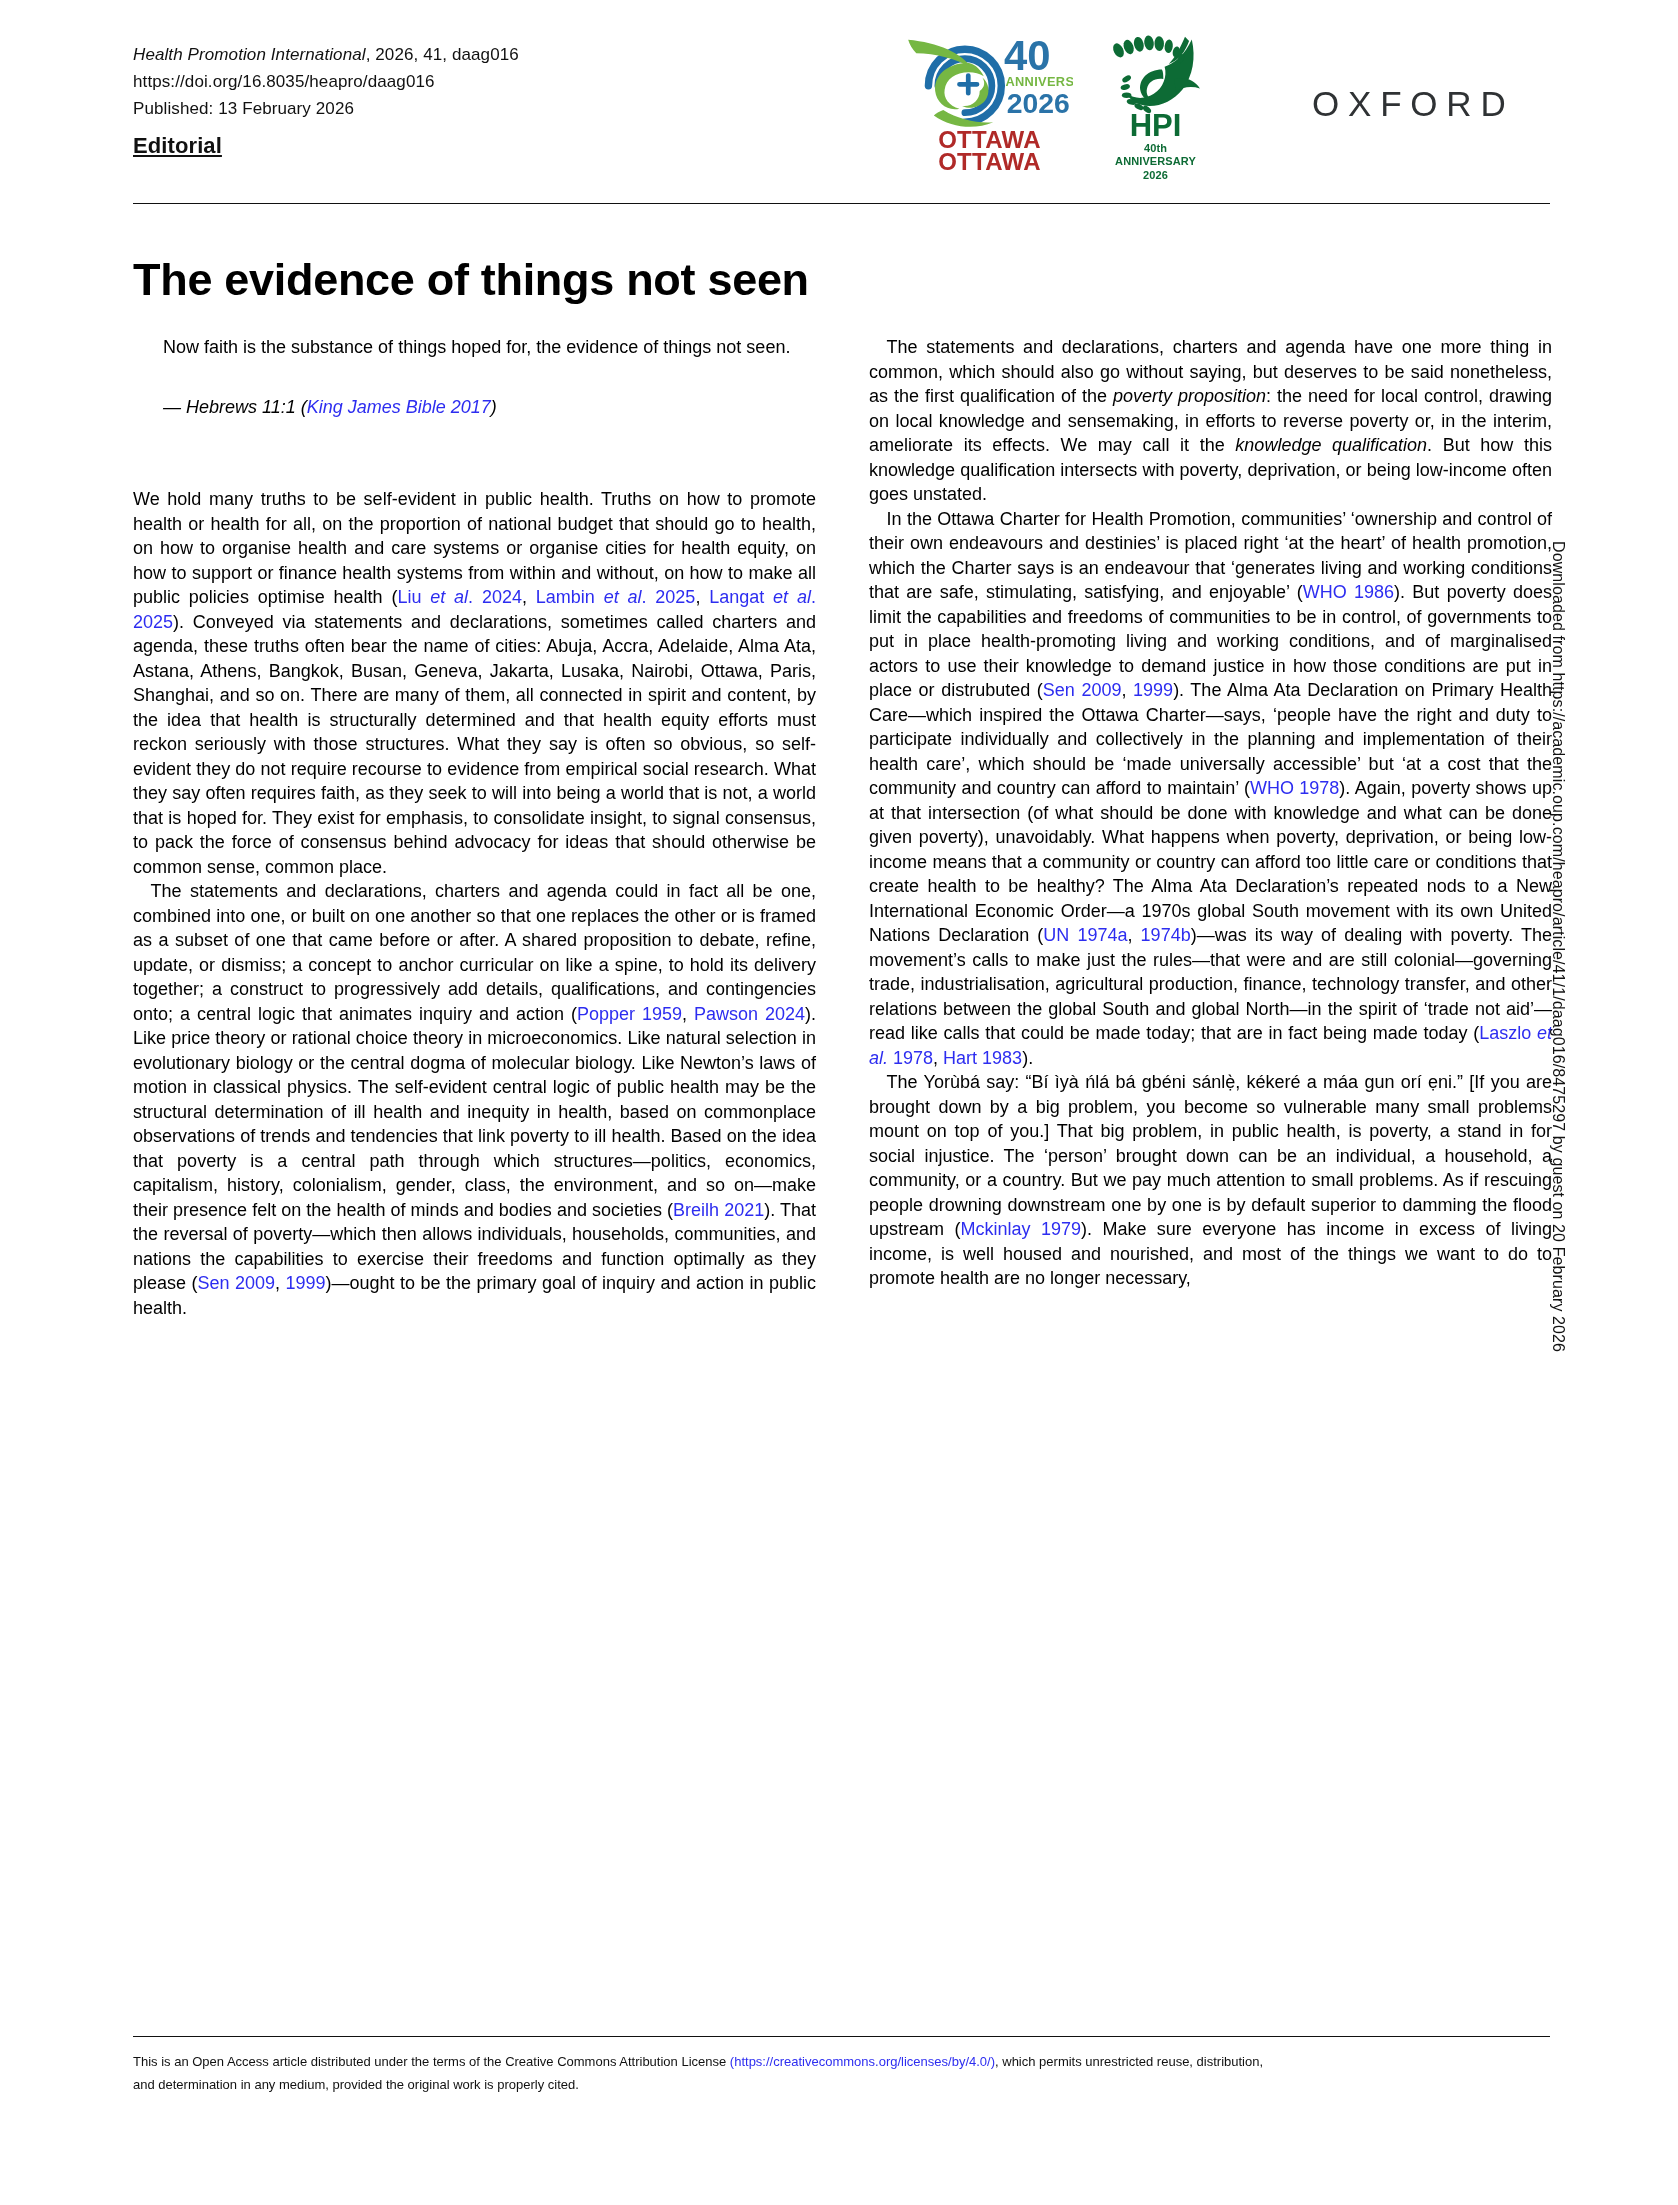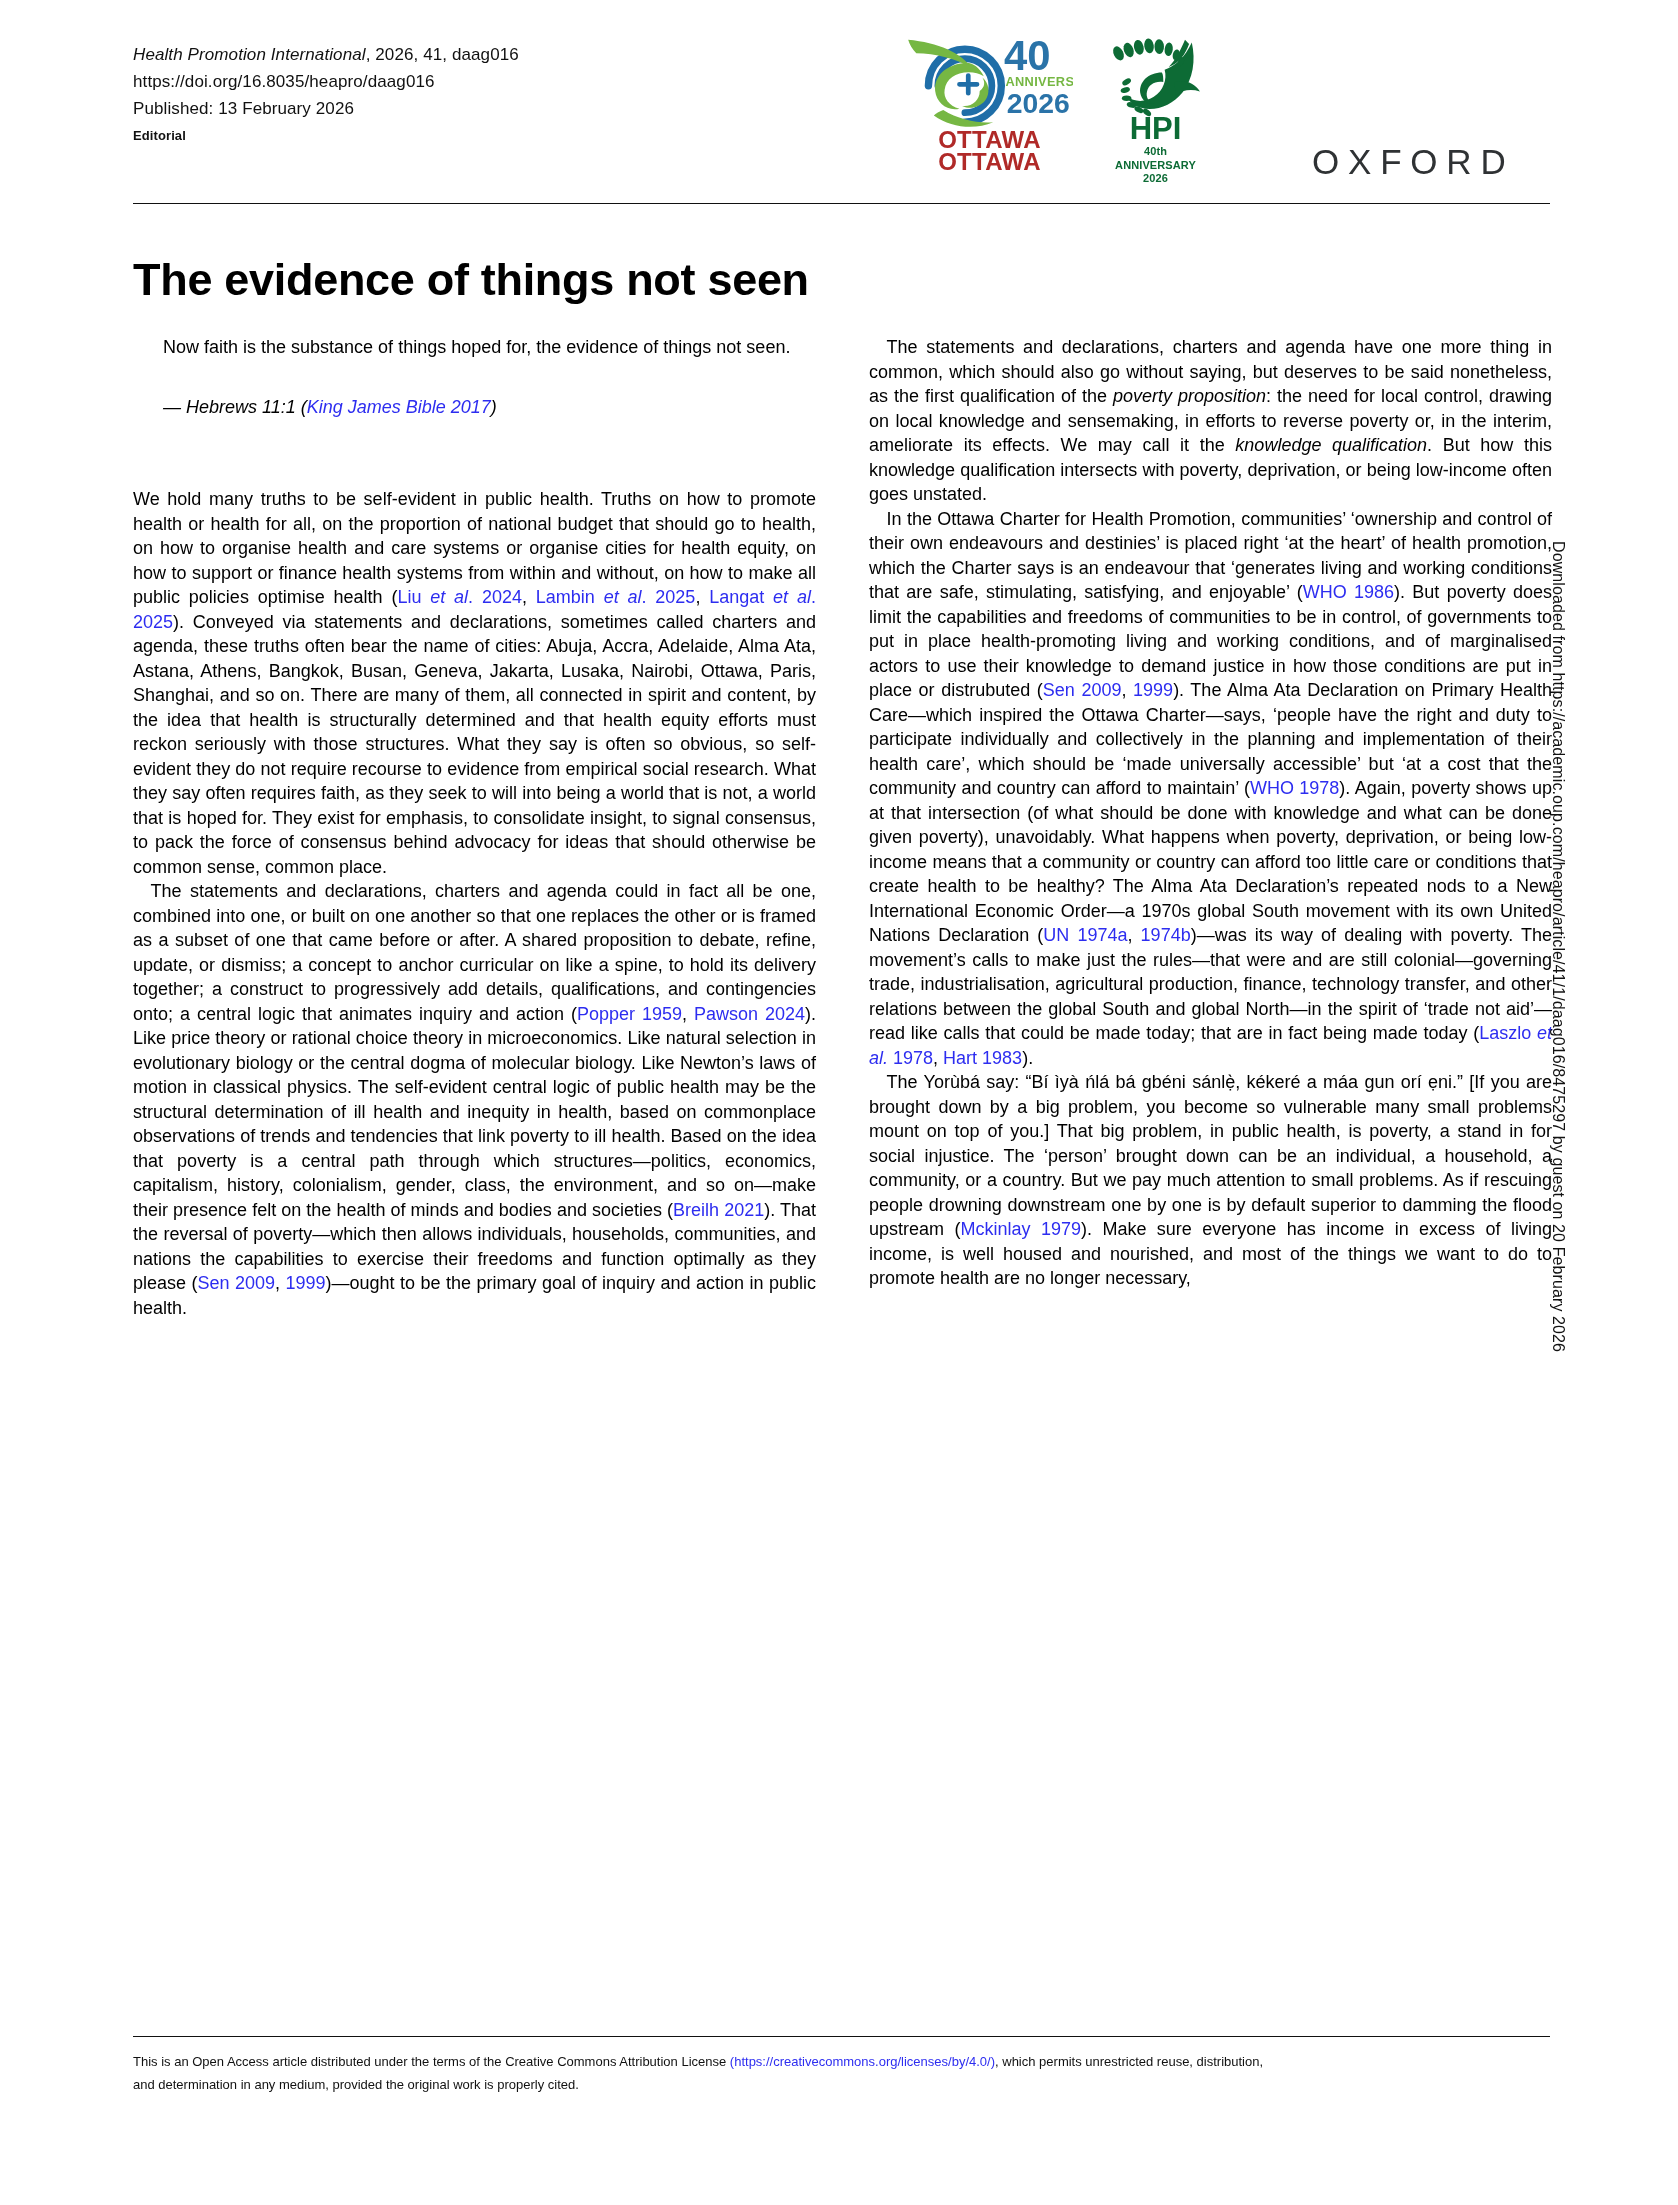--- a/index.html
+++ b/index.html
@@ -13,25 +13,25 @@
   }
   .page { position:absolute; inset:0; }
 
   
   .masthead {
     position:absolute; left:133px; top:41px; width:1414px; height:142px;
   }
   .mast-left { position:absolute; left:0; top:0; width:609px; }
   .mast-line { font-size:17px; line-height:27px; letter-spacing:0.1px; color:#111; }
   .mast-line.journal em { font-style:italic; }
-  .mast-line.kind { font-weight:bold; margin-top:0; font-size:13px; }
+  .mast-line.kind { font-weight:bold; margin-top:10px; font-size:22px;text-decoration:underline; }
 
   .mast-logos {
     position:absolute; left:771px; top:-15px;
-    display:flex; align-items:flex-end; gap:32px; height:156px;
+    display:flex; align-items:center; gap:32px; height:156px;
   }
 
   
   .logo-ottawa { width:169px; height:156px; position:relative; }
   .logo-ottawa .oc-art { position:absolute; left:0; top:2.7px; width:169px; height:108px; }
   .logo-ottawa .oc-word {
     position:absolute; left:1px; top:103px; width:169px; text-align:center;
     color:#b02a28; font-weight:bold; font-size:24px; line-height:22px;
     letter-spacing:0.3px;
   }

